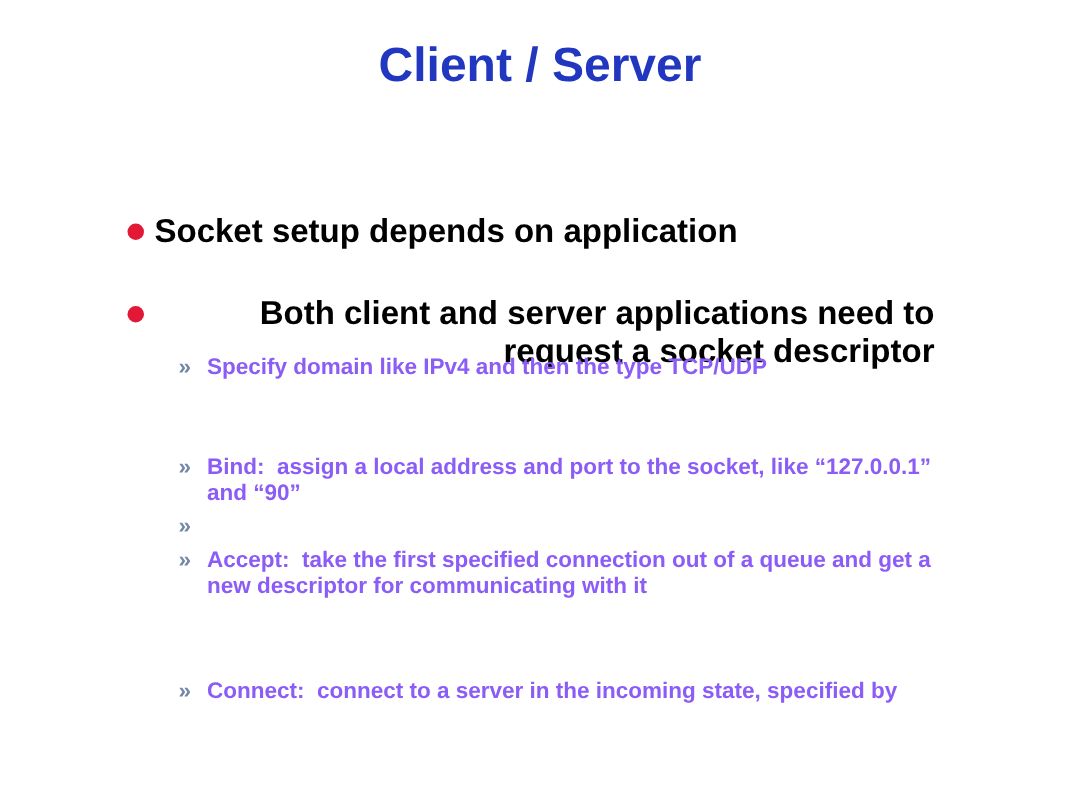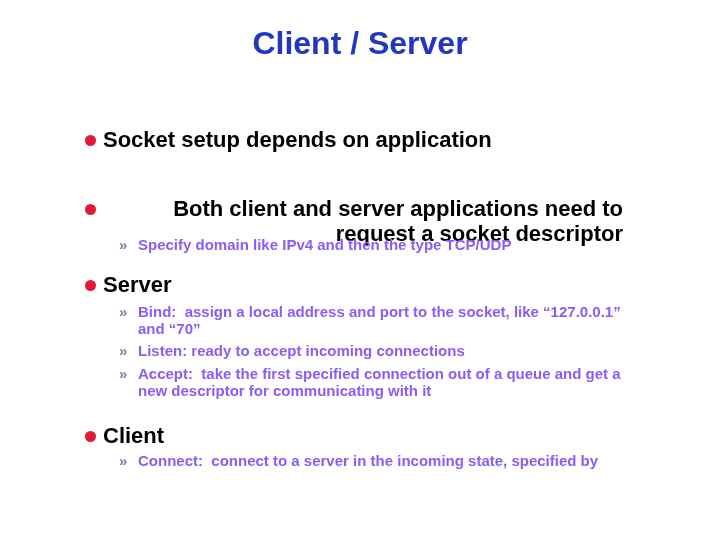--- a/index.html
+++ b/index.html
@@ -30,59 +30,50 @@
   }
   .page{position:absolute;top:506px;right:13px;font-size:14px;color:#000;}
 </style>
 </head>
 <body>
 
 <div class="slide" style="--title-color: #2137C0; --dot-color: #E21836; --marker-color: #7387A7; --line-color: #C8102E;">
 
   <div class="title">Client / Server</div>
 
-  <div class="b" style="top:128px;">
+  <div class="b" style="top:142px;">
     <span class="dot"></span>
     <span class="btext">Socket setup depends on application</span>
   </div>
 
   <div class="b wrap" style="top:197px;text-align:right;">
     <span class="dot"></span>
     <span class="btext">Both client and server applications need to request a socket descriptor</span>
   </div>
 
   <div class="s" style="top:236px;">
     <span class="m">»</span>
     <span class="stext">Specify domain like IPv4 and then the type TCP/UDP</span>
   </div>
 
-  <div class="b" style="top:273px;">
-    <span class="dot"></span>
-    <span class="btext">Server</span>
-  </div>
 
   <div class="s" style="top:303px;">
     <span class="m">»</span>
-    <span class="stext">Bind:  assign a local address and port to the socket, like “127.0.0.1” and “70”</span>
+    <span class="stext">Bind:  assign a local address and port to the socket, like “127.0.0.1” and “90”</span>
   </div>
 
   <div class="s" style="top:342px;">
     <span class="m">»</span>
-    <span class="stext">Listen: ready to accept incoming connections</span>
   </div>
 
   <div class="s" style="top:365px;">
     <span class="m">»</span>
     <span class="stext">Accept:  take the first specified connection out of a queue and get a new descriptor for communicating with it</span>
   </div>
 
-  <div class="b" style="top:424px;">
-    <span class="dot"></span>
-    <span class="btext">Client</span>
-  </div>
 
   <div class="s" style="top:452px;">
     <span class="m">»</span>
     <span class="stext">Connect:  connect to a server in the incoming state, specified by address and port</span>
   </div>
 
   <div class="footer-line"></div>
 
   <div class="page">13</div>
 

